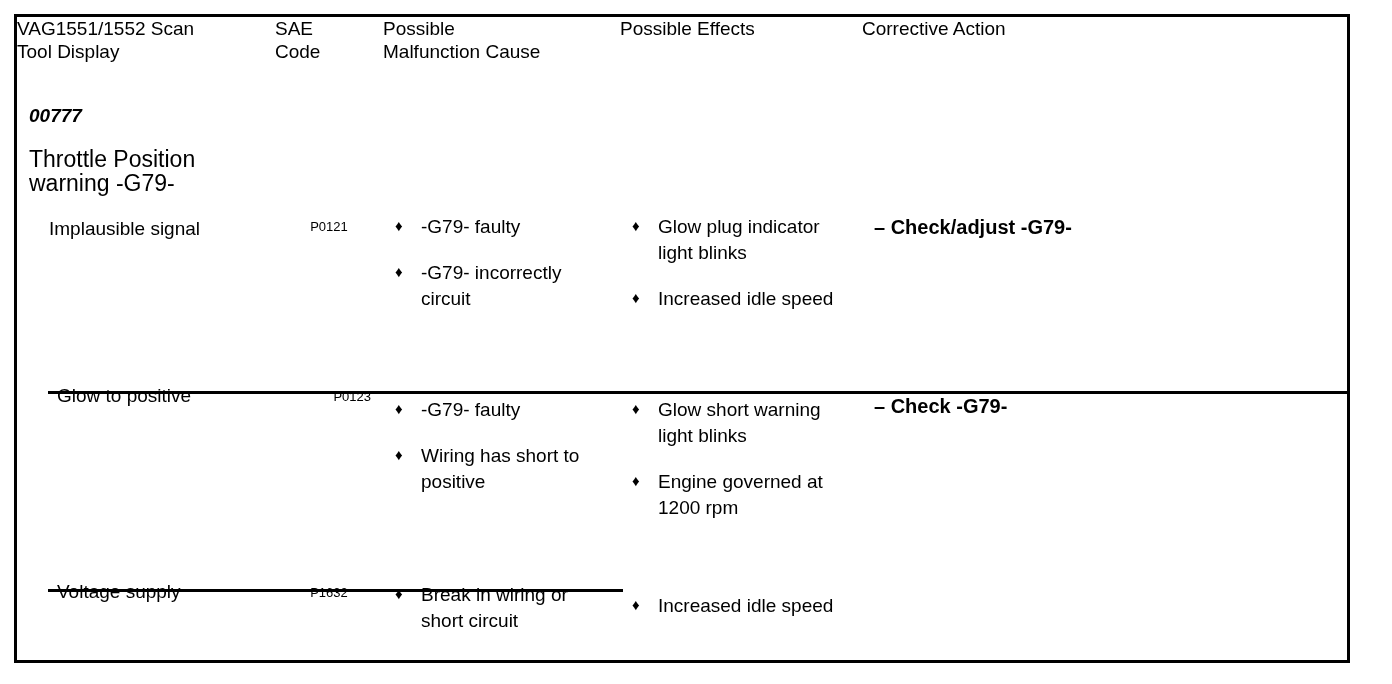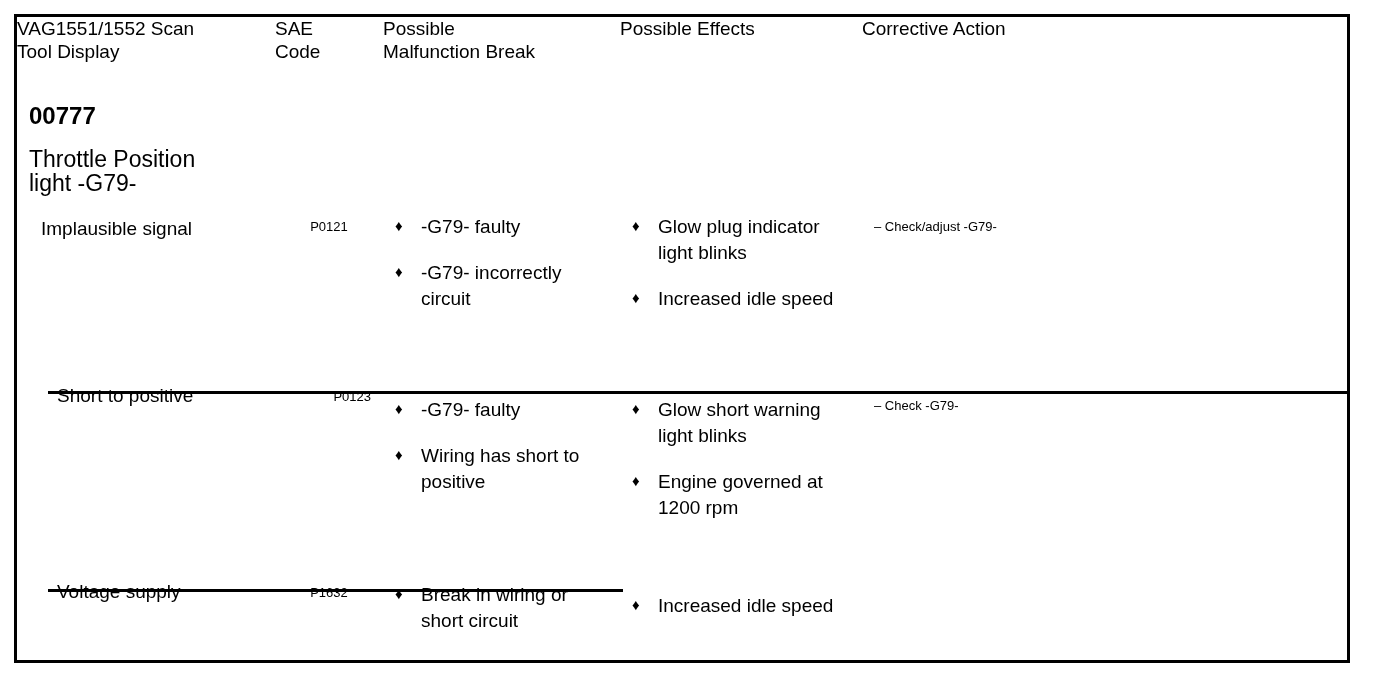--- a/index.html
+++ b/index.html
@@ -77,33 +77,34 @@
     position: relative;
   }
 
   .pad {
     padding: 10px 12px 10px 12px;
   }
 
   
   .code-id {
     font-weight: bold;
-    font-size: 24px;
+    font-size: 19px;
     line-height: 22px;
     margin: 0 0 20px 0;
+    font-style: italic;
   }
   .sensor-name {
     font-size: 23px;
     line-height: 24px;
     margin: 0;
   }
   .sub-item {
     font-size: 19px;
     line-height: 24px;
-    margin-left: 12px;
+    margin-left: 20px;
   }
 
   
   ul.blist {
     list-style: none;
     margin: 0;
     padding: 0;
   }
   ul.blist li {
     position: relative;
@@ -115,22 +116,23 @@
   ul.blist li:last-child { margin-bottom: 0; }
   ul.blist li .bullet {
     position: absolute;
     left: 0;
     top: -1px;
     font-size: 15px;
     line-height: 26px;
   }
 
   .plain-line {
-    font-size: 13px;
+    font-size: 20px;
     line-height: 26px;
+    font-weight: bold;
   }
 
   .sae {
     font-size: 13px;
     line-height: 26px;
     text-align: center;
   }
 
   
   .rule {
@@ -159,36 +161,36 @@
         <td class="vr hdr-center">
           <div>VAG1551/1552 Scan</div>
           <div>Tool Display</div>
         </td>
         <td class="vr hdr-center">
           <div>SAE</div>
           <div>Code</div>
         </td>
         <td class="vr">
           <div>Possible</div>
-          <div>Malfunction Break</div>
+          <div>Malfunction Cause</div>
         </td>
         <td class="vr">
           <div>Possible Effects</div>
         </td>
         <td>
           <div>Corrective Action</div>
         </td>
       </tr>
 
       <tr>
         <td class="vr body-cell">
           <div class="pad">
             <div class="code-id">00777</div>
             <div class="sensor-name">Throttle Position</div>
-            <div class="sensor-name">light -G79-</div>
+            <div class="sensor-name">warning -G79-</div>
             <div class="sub-item" style="margin-top:22px;">Implausible signal</div>
           </div>
         </td>
 
         <td class="vr body-cell">
           <div class="pad sae" style="padding-top:119px;">P0121</div>
         </td>
 
         <td class="vr body-cell">
           <div class="pad" style="padding-top:119px;">
@@ -223,21 +225,21 @@
         <td class="body-cell">
           <div class="pad" style="padding-top:119px;">
             <div class="plain-line">– Check/adjust -G79-</div>
           </div>
         </td>
       </tr>
 
       <tr>
         <td class="vr body-cell">
           <div class="pad" style="padding-top:16px;">
-            <div class="sub-item" style="margin-left:28px;">Short to positive</div>
+            <div class="sub-item" style="margin-left:28px;">Glow to positive</div>
           </div>
         </td>
 
         <td class="vr body-cell">
           <div class="pad sae" style="padding-top:16px;text-align:right;">P0123</div>
         </td>
 
         <td class="vr body-cell">
           <div class="pad" style="padding-top:29px;">
             <ul class="blist">

